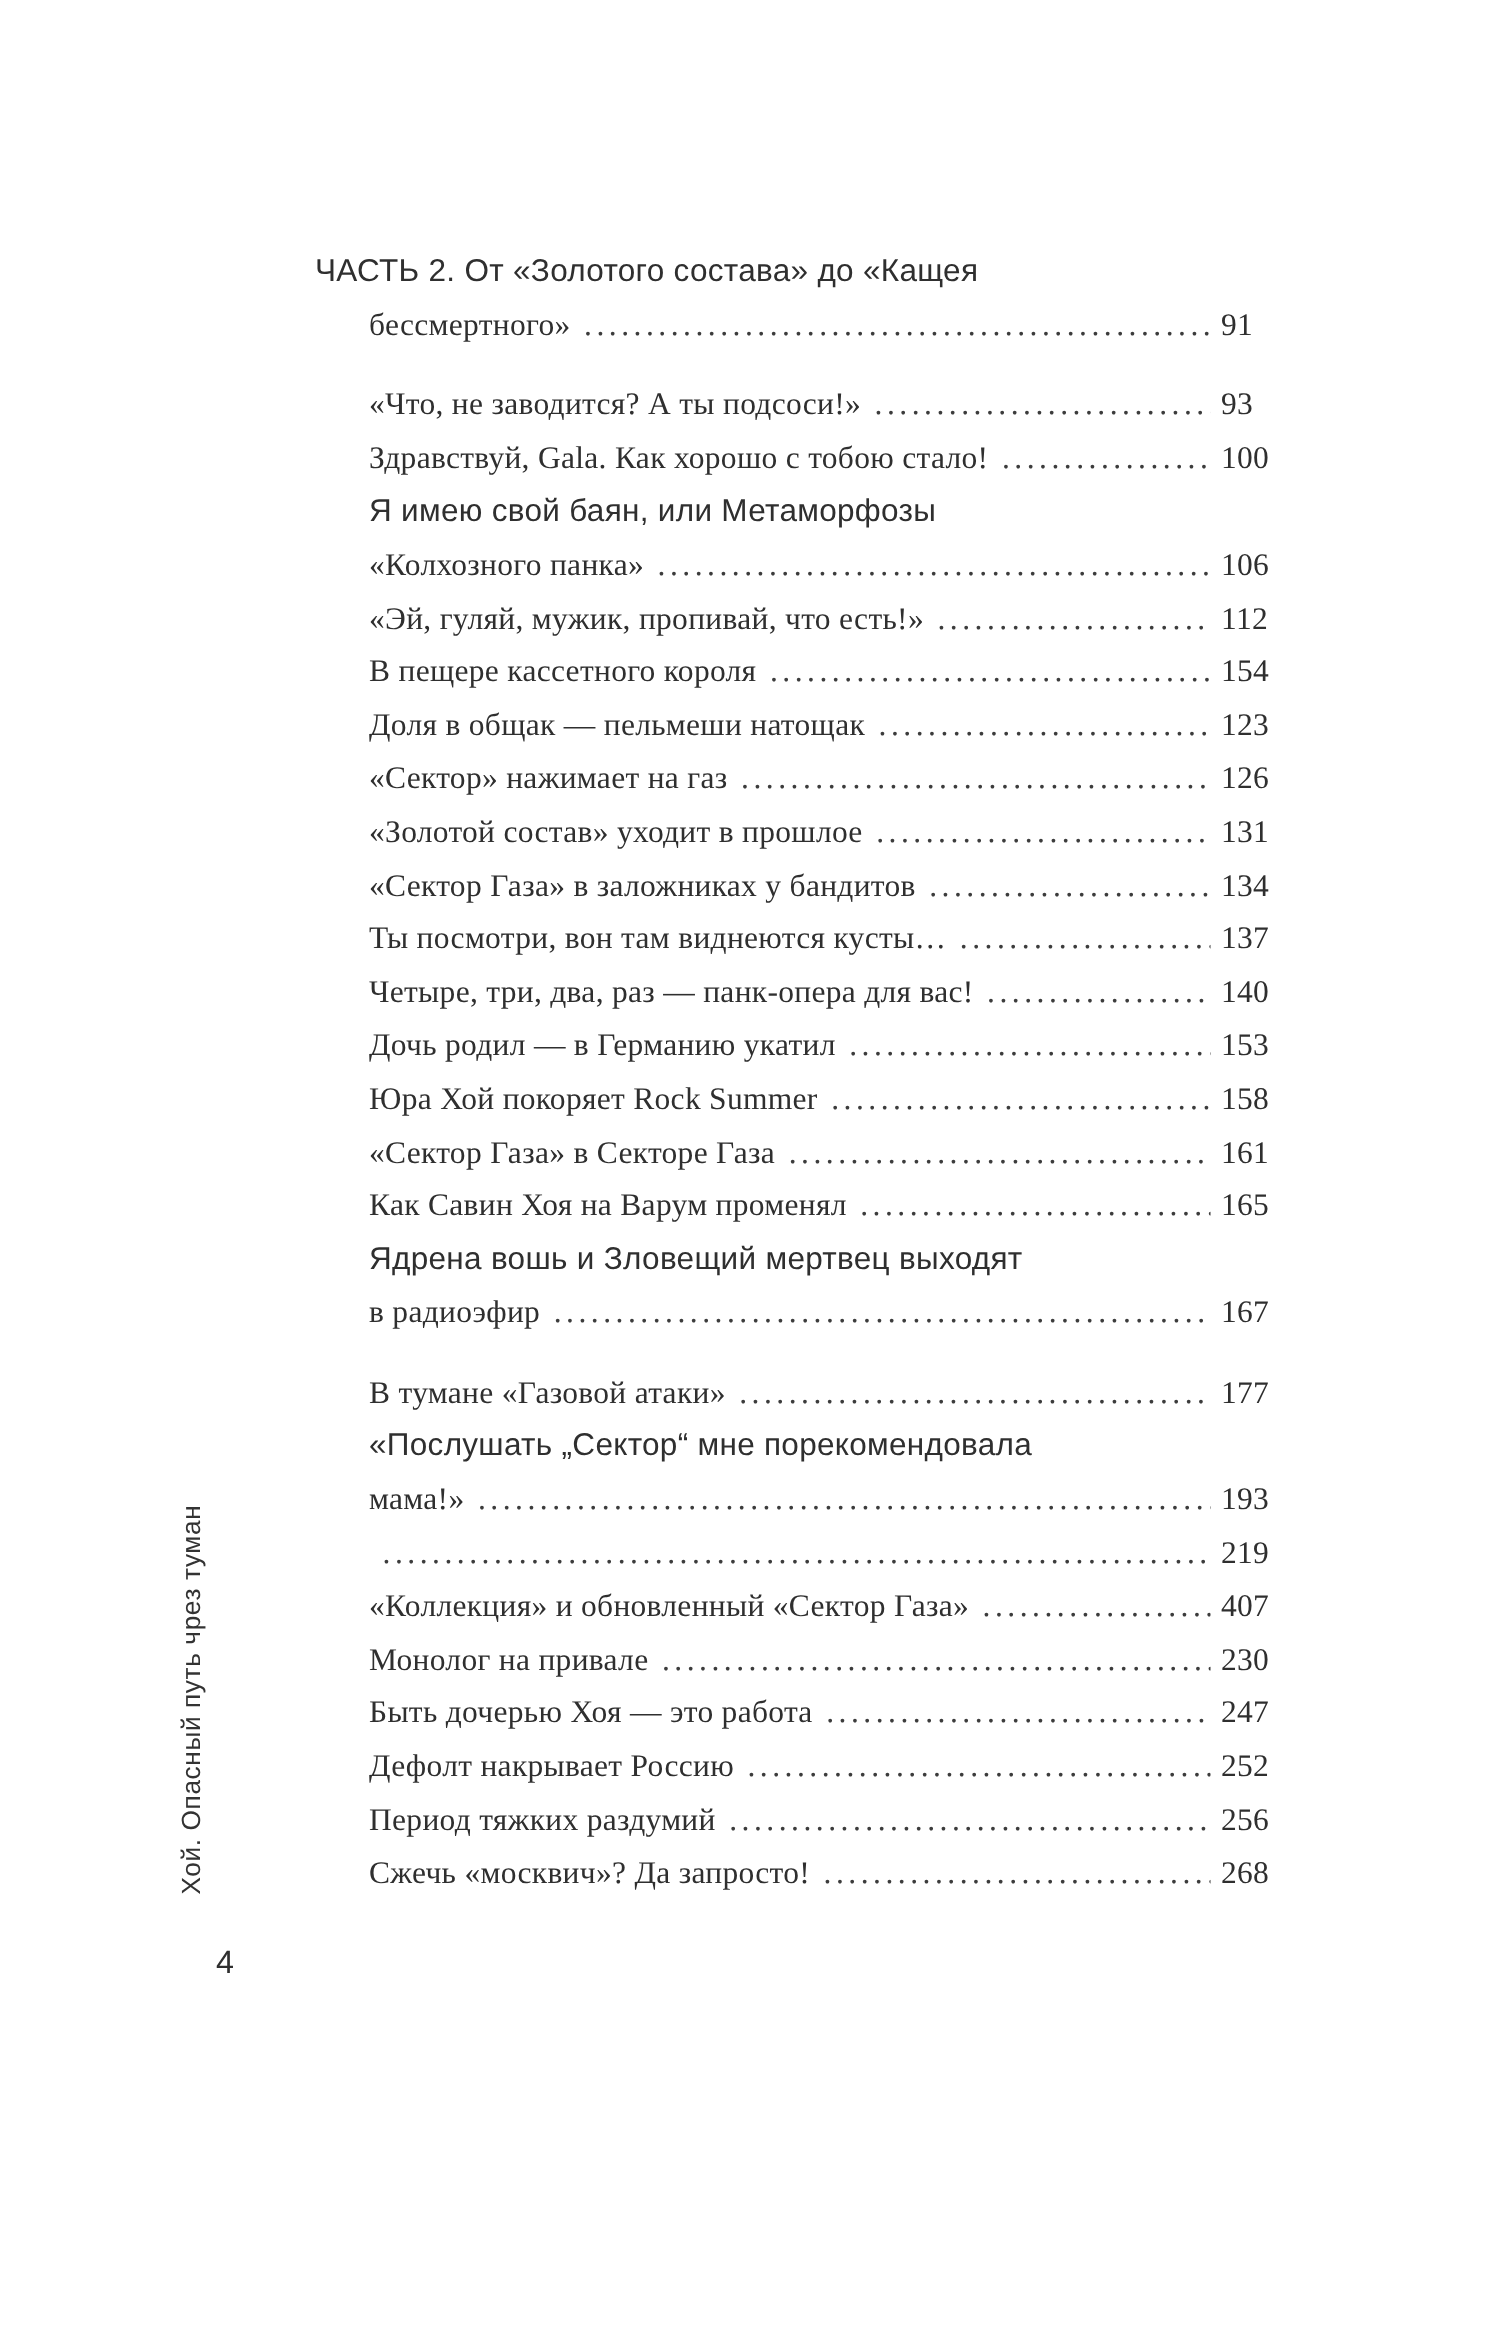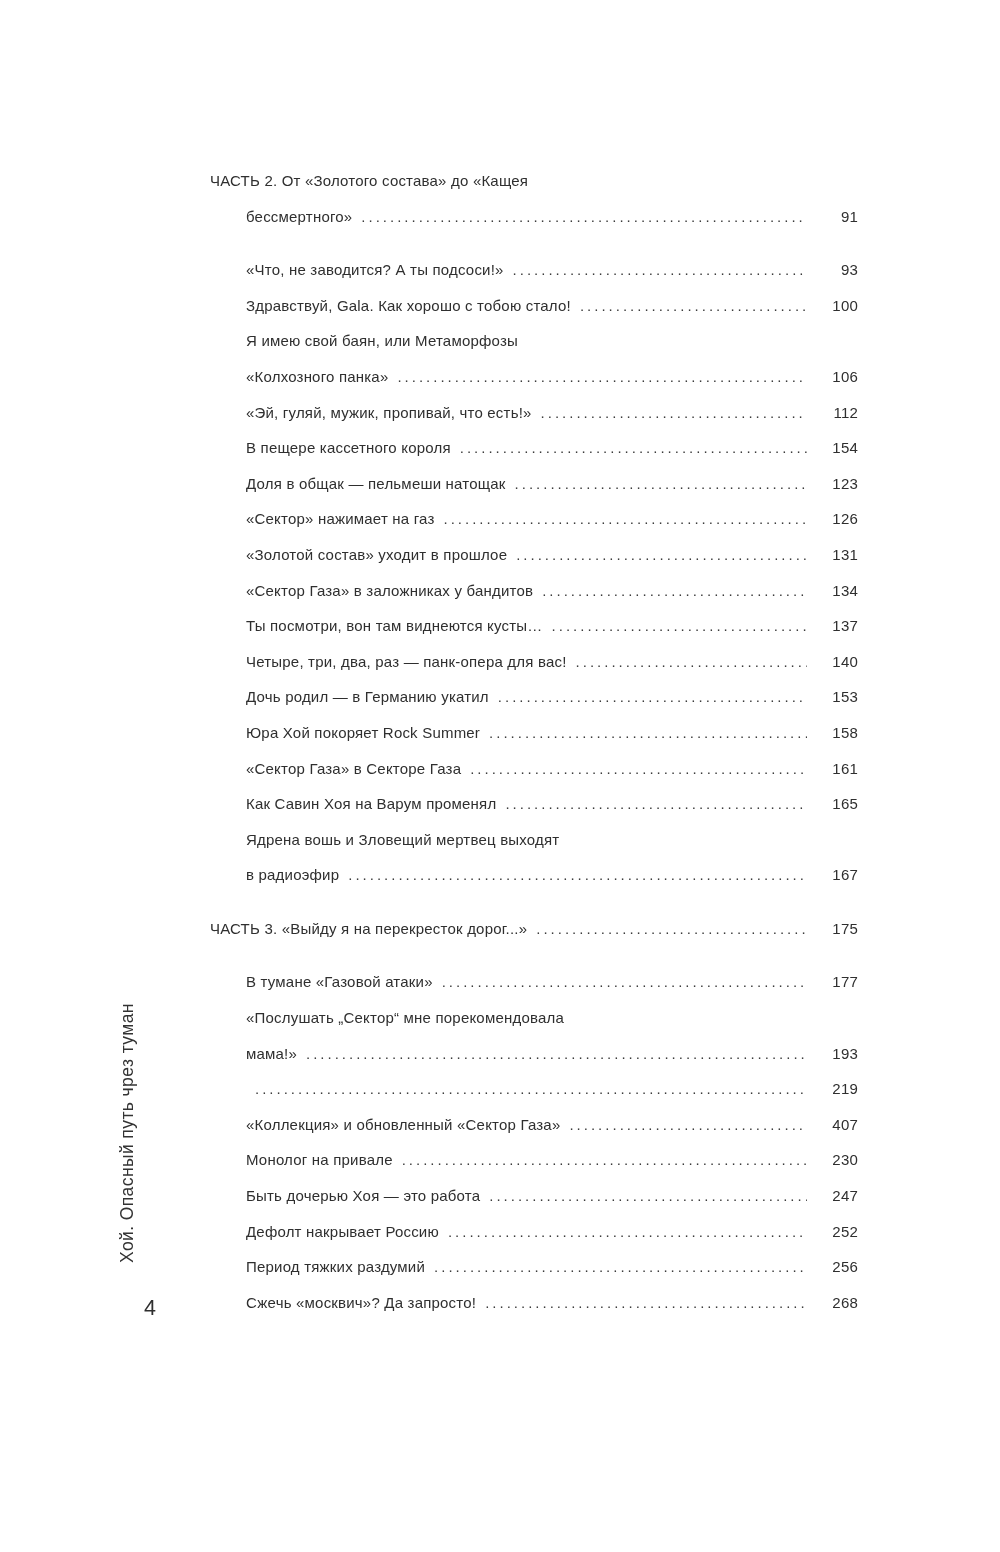--- a/index.html
+++ b/index.html
@@ -14,45 +14,45 @@
     overflow: hidden;
   }
   .toc {
     position: absolute;
     left: 210px;
     top: 163px;
     width: 648px;
   }
   .section.gap { margin-top: 18px; }
   .line {
-    font-size: 15px;
+    font-size: 21px;
     line-height: 35.6px;
     font-weight: 400;
     letter-spacing: 0.2px;
     white-space: nowrap;
   }
   .line.indent { padding-left: 36px; }
-  .row { display: flex; align-items: baseline; }
+  .row { display: flex; align-items: baseline; font-family: Liberation Serif, serif; }
   .row .text { flex: 0 1 auto; white-space: nowrap; }
   .leader {
     flex: 1 1 auto;
     overflow: hidden;
     white-space: nowrap;
     min-width: 14px;
     margin: 0 7px 0 9px;
   }
   .leader::before {
     content: "......................................................................................................................................";
     letter-spacing: 3px;
     color: #3c3c3c;
   }
   .pagenum {
     flex: 0 0 auto;
     min-width: 44px;
-    text-align: right;
+    text-align: left;
     white-space: nowrap;
   }
   .spine {
     position: absolute;
     left: 138px;
     bottom: 289px;
     transform-origin: left bottom;
     transform: rotate(-90deg);
     white-space: nowrap;
     font-size: 17.5px;
@@ -192,27 +192,20 @@
       </div>
       <div class="section">
         <div class="line indent">Ядрена вошь и Зловещий мертвец выходят</div>
         <div class="line indent row">
           <span class="text">в радиоэфир</span>
           <span class="leader"></span>
           <span class="pagenum">167</span>
         </div>
       </div>
       <div class="section gap">
-        <div class="line row">
-          <span class="text">ЧАСТЬ 3. «Выйду я на перекресток дорог...»</span>
-          <span class="leader"></span>
-          <span class="pagenum">175</span>
-        </div>
-      </div>
-      <div class="section gap">
         <div class="line indent row">
           <span class="text">В тумане «Газовой атаки»</span>
           <span class="leader"></span>
           <span class="pagenum">177</span>
         </div>
       </div>
       <div class="section">
         <div class="line indent">«Послушать „Сектор“ мне порекомендовала</div>
         <div class="line indent row">
           <span class="text">мама!»</span>

